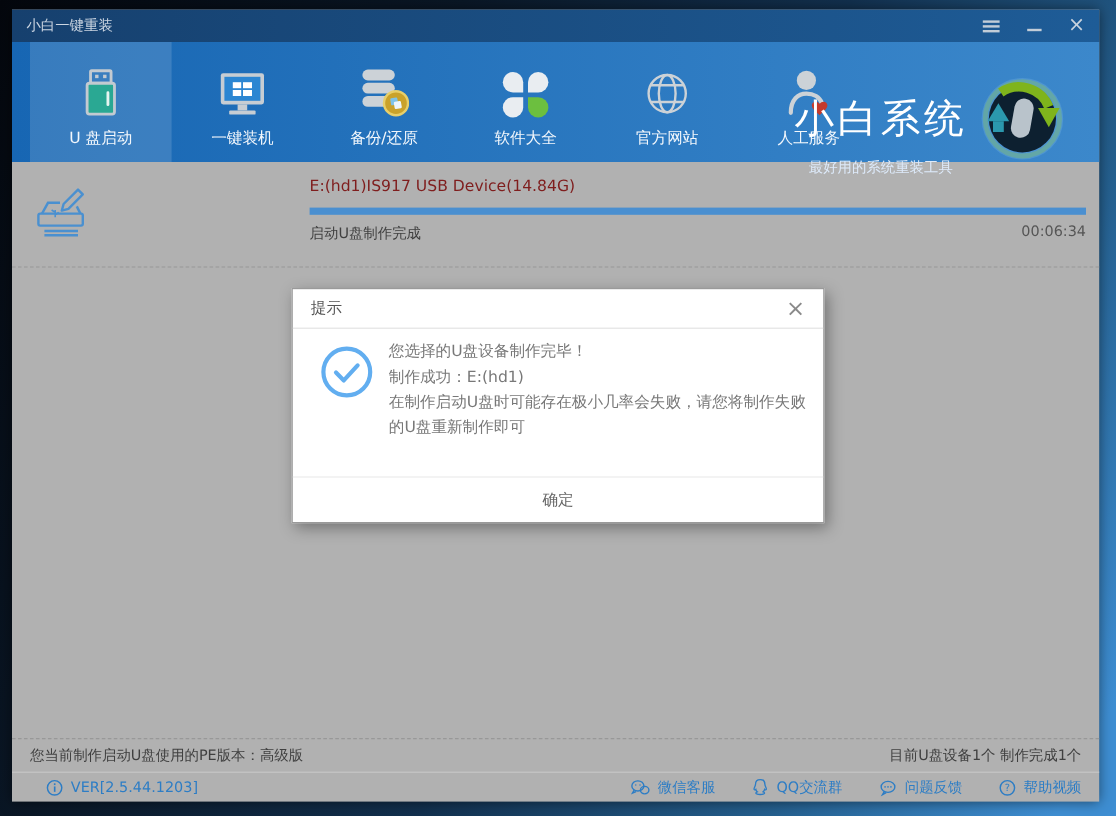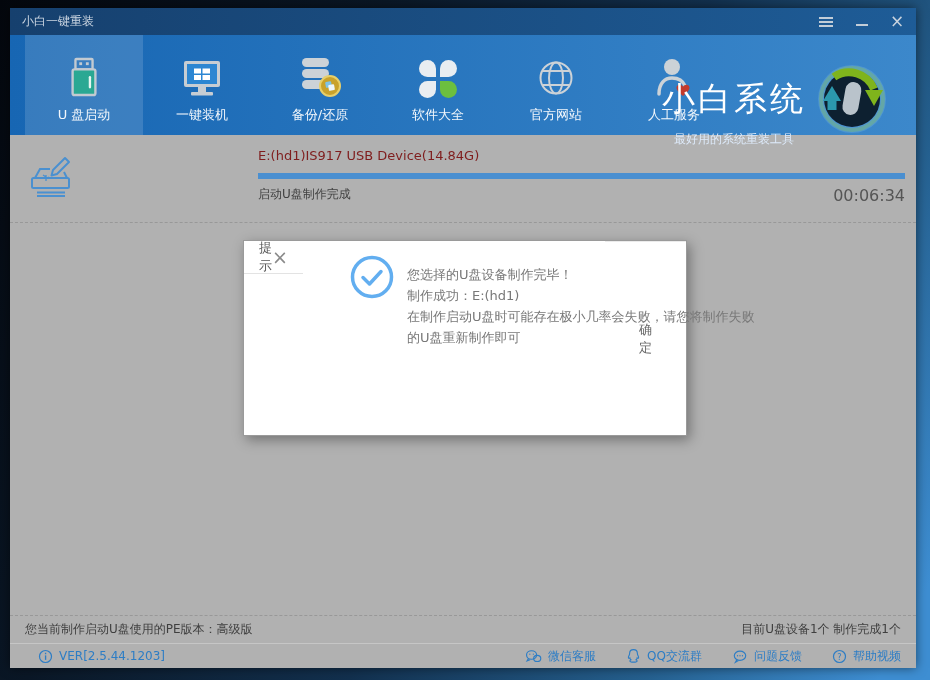--- a/index.html
+++ b/index.html
@@ -47,37 +47,37 @@
   .brand-name { font-size:33px; font-weight:normal; color:#ffffff; letter-spacing:3px; white-space:nowrap; }
   .brand-tagline { font-size:12px; color:#ddeafa; margin-top:9px; white-space:nowrap; }
   .logo { position:absolute; left:804px; top:26px; }
   
   .progress-section { height:88px; flex:0 0 88px; position:relative; border-bottom:1px dashed #989898; }
   .drive-icon { position:absolute; left:16px; top:16px; }
   .device-label { position:absolute; left:248px; top:13px; font-size:13px; color:#7f1d1d; }
   .progress-track { position:absolute; left:248px; top:38px; width:647px; height:6px; background:#a0a0a0; }
   .progress-fill { height:100%; background:#4a8fd0; }
   .progress-status { position:absolute; left:248px; top:51px; font-size:12px; color:#404040; }
-  .progress-time { position:absolute; right:11px; top:51px; font-size:16px; color:#555; }
+  .progress-time { position:absolute; right:11px; top:51px; font-size:12px; color:#555; }
   
   .main { flex:1; position:relative; }
   .dialog {
     position:absolute; left:233px; top:17px; width:444px; height:196px;
     background:#ffffff; border:1px solid #9a9a9a;
     box-shadow:3px 4px 12px rgba(0,0,0,.35);
-    display:flex; flex-direction:row;gap:24px;
+    display:flex; flex-direction:column;
   }
   .dialog-header {
     height:33px; flex:0 0 33px; display:flex; align-items:center;
     padding:0 15px; border-bottom:1px solid #e3e3e3; font-size:13px; color:#555;
   }
   .dialog-close { margin-left:auto; color:#8a8a8a; font-size:19px; line-height:1; cursor:pointer; }
   .dialog-body { flex:1; position:relative; }
   .check-icon { position:absolute; left:23px; top:14px; }
-  .dialog-lines { position:absolute; left:80px; top:23px; width:350px; font-size:13px; color:#787878; line-height:21px; }
+  .dialog-lines { position:absolute; left:80px; top:9px; width:350px; font-size:13px; color:#787878; line-height:21px; }
   .dialog-footer { flex:0 0 38px; border-top:1px solid #ebebeb; display:flex; align-items:center; justify-content:center; }
   .ok-button { font-size:13px; color:#666; padding:5px 34px; cursor:pointer; }
   
   .status-bar {
     height:28px; flex:0 0 28px; border-top:1px dashed #989898;
     display:flex; align-items:center; justify-content:space-between;
     padding:0 15px; font-size:12px; color:#3f3f3f;
   }
   .bottom-bar {
     height:25px; flex:0 0 25px; border-top:1px solid #c6c6c6;

